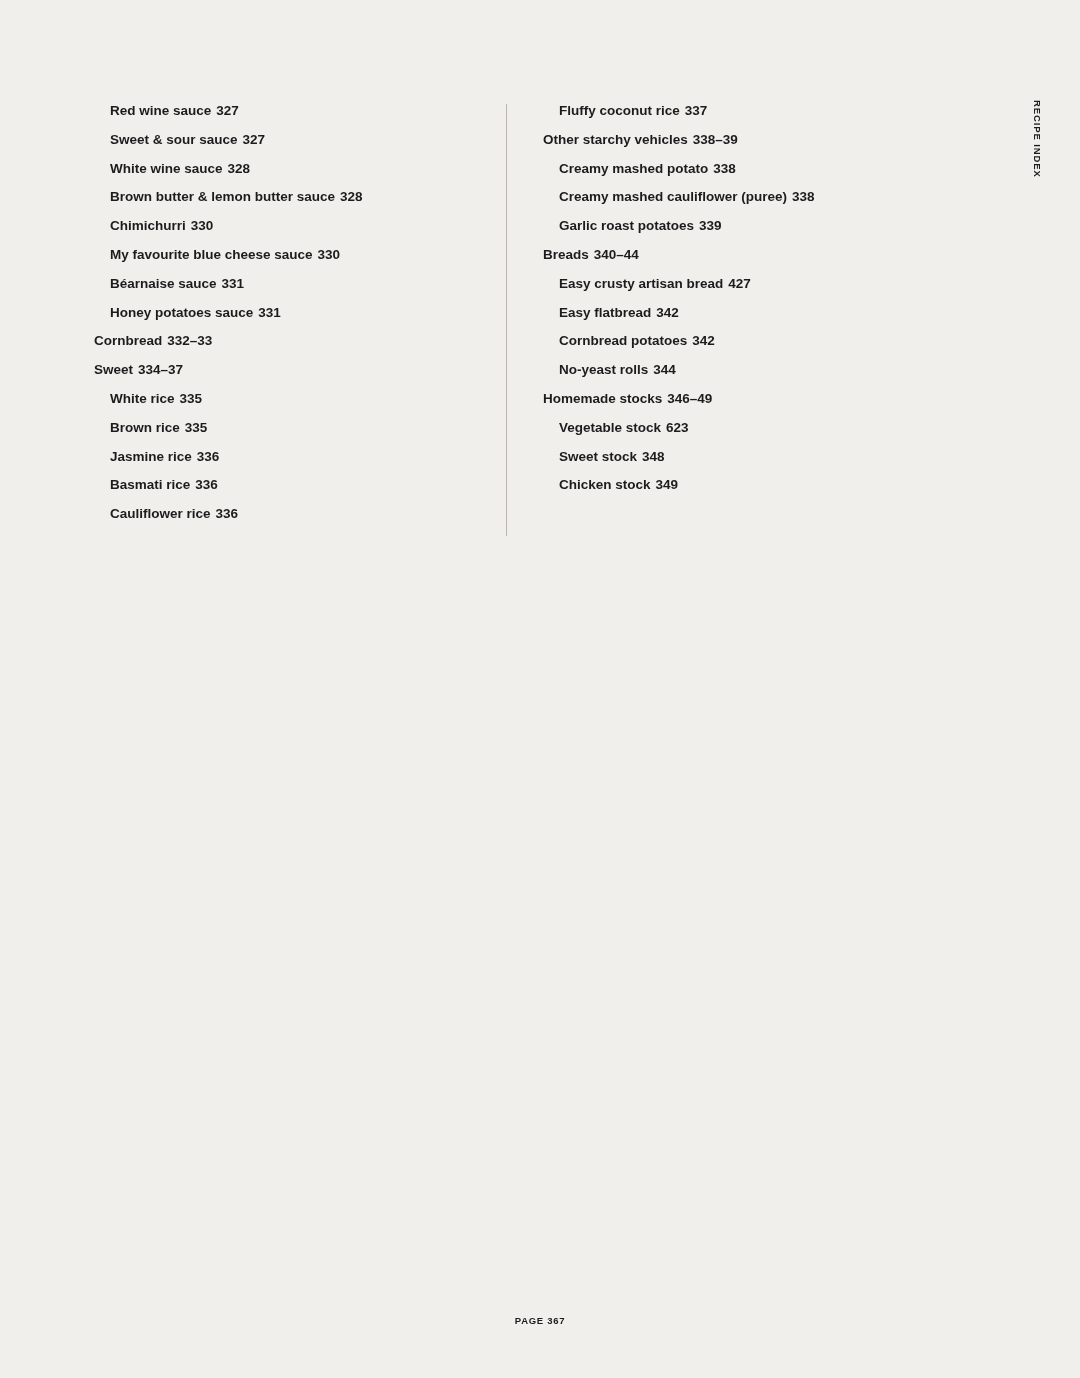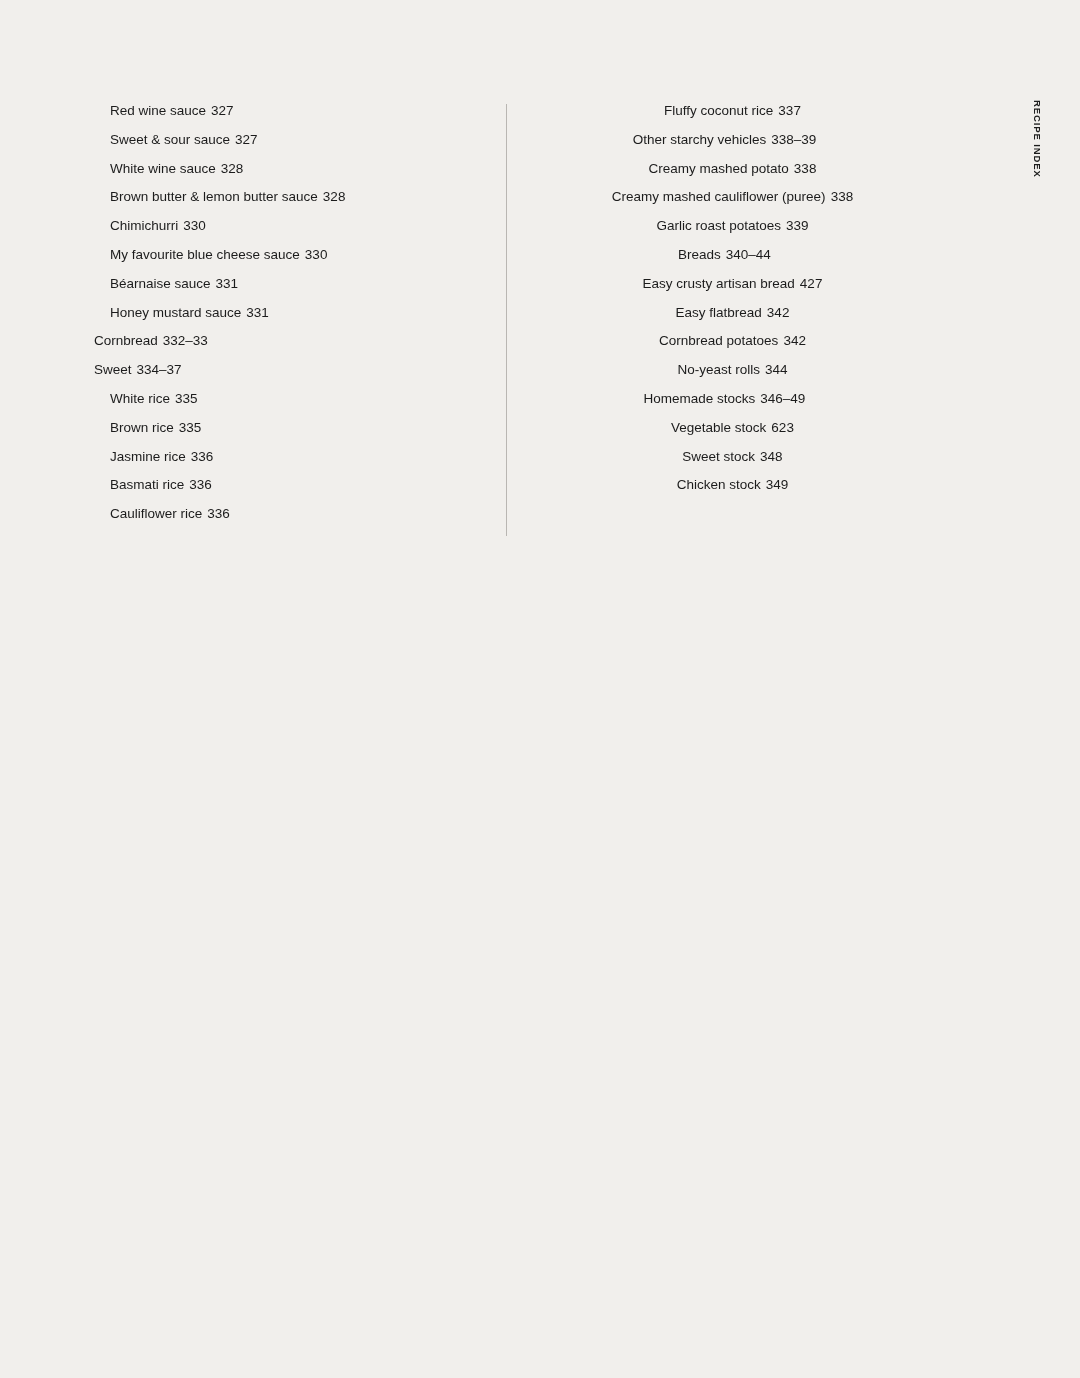--- a/index.html
+++ b/index.html
@@ -36,32 +36,32 @@
   }
 
   
   .columns {
     position: absolute;
     left: 94px;
     top: 104px;
     width: 812px;
     display: flex;
     gap: 12px;
+    font-weight: bold;
   }
   .col {
     width: 406px;
     box-sizing: border-box;
   }
   .col-left {
     padding-right: 30px;
   }
   .col-right {
     padding-left: 36px;
     border-left: 1px solid #b9b6b2;
-    text-align: center;
   }
 
   .entry {
     font-size: 13.5px;
     line-height: 1;
     margin-bottom: 15.3px;
     white-space: nowrap;
     color: #1c1c1c;
   }
   .entry.lvl1 {
@@ -96,21 +96,21 @@
 
   <div class="columns">
     <div class="col col-left">
         <div class="entry lvl2"><span>Red wine sauce</span><span class="pg">327</span></div>
         <div class="entry lvl2"><span>Sweet &amp; sour sauce</span><span class="pg">327</span></div>
         <div class="entry lvl2"><span>White wine sauce</span><span class="pg">328</span></div>
         <div class="entry lvl2"><span>Brown butter &amp; lemon butter sauce</span><span class="pg">328</span></div>
         <div class="entry lvl2"><span>Chimichurri</span><span class="pg">330</span></div>
         <div class="entry lvl2"><span>My favourite blue cheese sauce</span><span class="pg">330</span></div>
         <div class="entry lvl2"><span>Béarnaise sauce</span><span class="pg">331</span></div>
-        <div class="entry lvl2"><span>Honey mustard sauce</span><span class="pg">331</span></div>
+        <div class="entry lvl2"><span>Honey potatoes sauce</span><span class="pg">331</span></div>
         <div class="entry lvl1"><span>Cornbread</span><span class="pg">332–33</span></div>
         <div class="entry lvl1"><span>Sweet</span><span class="pg">334–37</span></div>
         <div class="entry lvl2"><span>White rice</span><span class="pg">335</span></div>
         <div class="entry lvl2"><span>Brown rice</span><span class="pg">335</span></div>
         <div class="entry lvl2"><span>Jasmine rice</span><span class="pg">336</span></div>
         <div class="entry lvl2"><span>Basmati rice</span><span class="pg">336</span></div>
         <div class="entry lvl2"><span>Cauliflower rice</span><span class="pg">336</span></div>
       </div>
     <div class="col col-right">
         <div class="entry lvl2"><span>Fluffy coconut rice</span><span class="pg">337</span></div>
@@ -123,14 +123,15 @@
         <div class="entry lvl2"><span>Easy flatbread</span><span class="pg">342</span></div>
         <div class="entry lvl2"><span>Cornbread potatoes</span><span class="pg">342</span></div>
         <div class="entry lvl2"><span>No-yeast rolls</span><span class="pg">344</span></div>
         <div class="entry lvl1"><span>Homemade stocks</span><span class="pg">346–49</span></div>
         <div class="entry lvl2"><span>Vegetable stock</span><span class="pg">623</span></div>
         <div class="entry lvl2"><span>Sweet stock</span><span class="pg">348</span></div>
         <div class="entry lvl2"><span>Chicken stock</span><span class="pg">349</span></div>
       </div>
   </div>
 
+  <div class="folio">PAGE 367</div>
 
 </div>
 
 </body></html>

